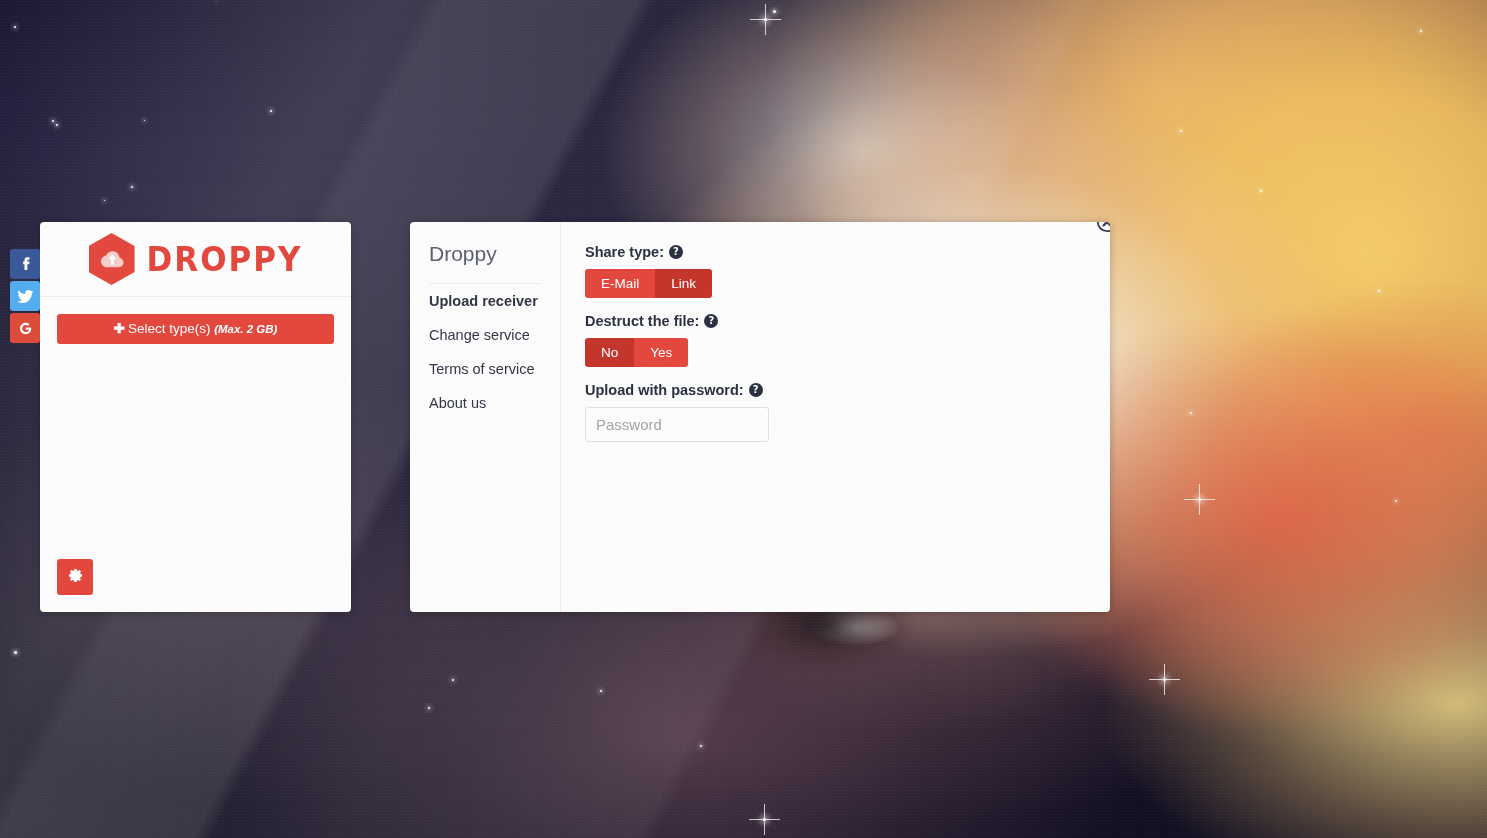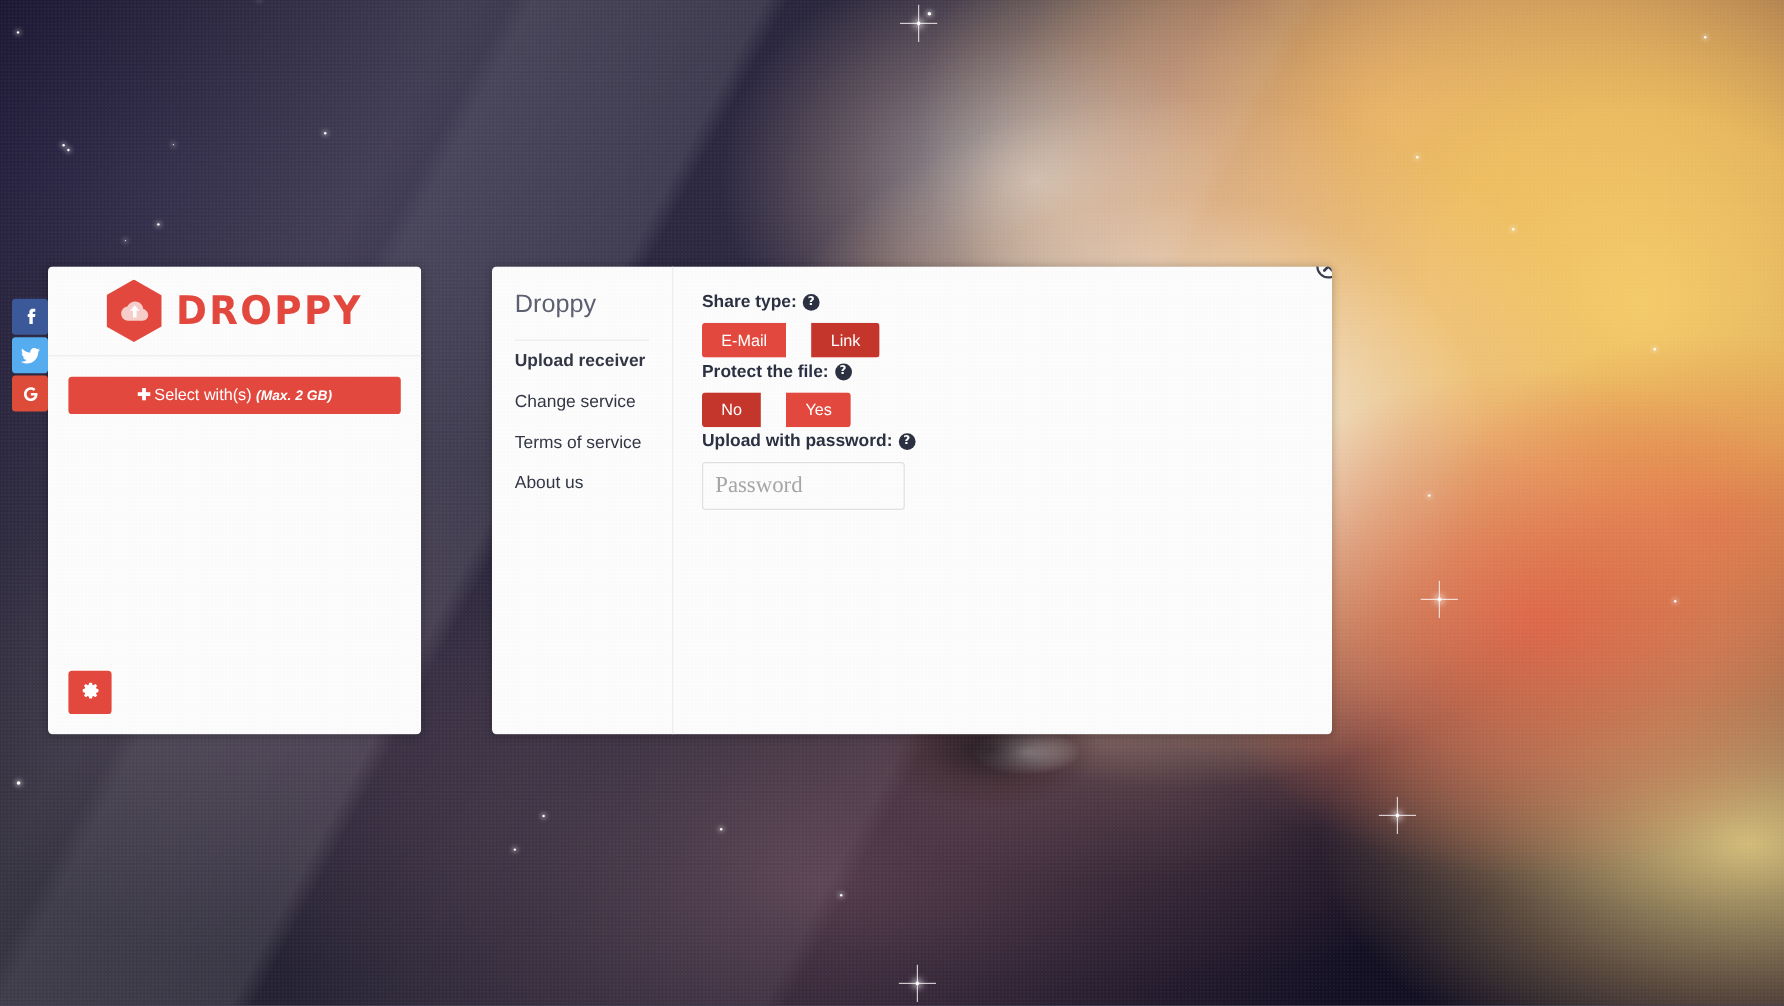--- a/index.html
+++ b/index.html
@@ -255,41 +255,40 @@
     font-weight: bold;
     align-items: center; justify-content: center;
     cursor: pointer;
     line-height: 1;
     font-family: "DejaVu Sans", sans-serif;
   }
   .toggle-group {
     display: inline-flex;
     border-radius: 3px;
     overflow: hidden;
-    margin-bottom: 4px;
-    gap: 21px;
+    margin-bottom: 15px;
   }
   .toggle-btn {
     border: none;
     color: #fff;
     font-size: 13.5px;
     font-family: "Liberation Sans", sans-serif;
     padding: 7px 16px;
     cursor: pointer;
   }
   .toggle-btn.on  { background: #e2483d; }
   .toggle-btn.off { background: #c4352c; }
 
   #password-input {
-    width: 169px;
+    width: 184px;
     border: 1px solid #e0e0e0;
     border-radius: 3px;
     padding: 8px 10px;
-    font-size: 19px;
-    font-family: Liberation Serif, serif;
+    font-size: 15px;
+    font-family: Liberation Sans, sans-serif;
     background: transparent;
     color: #444;
     outline: none;
   }
   #password-input::placeholder { color: #a5a5a5; }
   #password-hint {
     font-size: 11.5px;
     font-style: italic;
     color: #2c3142;
     margin-top: 7px;
@@ -380,21 +379,21 @@
       <svg width="26" height="22" viewBox="0 0 26 22">
         <path fill="#f6cdc9" d="M20.4 9.4C20.1 5.9 17.2 3.2 13.6 3.2c-2.9 0-5.4 1.8-6.4 4.3C4.3 7.9 2 10.4 2 13.4c0 3.2 2.6 5.8 5.8 5.8h12c2.6 0 4.7-2.1 4.7-4.7 0-2.5-1.9-4.5-4.1-5.1z"></path>
         <path fill="#ffffff" d="M13.3 6.3l4 4.6h-2.5v5.6h-3v-5.6H9.3z"></path>
       </svg>
     </div>
     <div class="wordmark">DROPPY</div>
   </div>
 
   <div id="upload-body">
     <button class="btn-red" id="select-files-button">
-      <span class="plus-glyph">✚</span><span>Select with(s)</span>
+      <span class="plus-glyph">✚</span><span>Select type(s)</span>
       <span class="select-note">(Max. 2 GB)</span>
     </button>
 
   </div>
 
   <div id="upload-footer">
     <button id="settings-gear-button">
       <span>
         <svg width="15" height="15" viewBox="0 0 16 16" fill="#ffffff">
           <path d="M8 5.3A2.7 2.7 0 1 0 8 10.7 2.7 2.7 0 1 0 8 5.3zM8 9.3A1.3 1.3 0 1 1 8 6.7 1.3 1.3 0 1 1 8 9.3z"></path>
@@ -431,21 +430,21 @@
       <span>Share type:</span>
       <span class="help-icon">?</span>
     </div>
     <div class="toggle-group">
       <button class="toggle-btn on">E-Mail</button>
       <button class="toggle-btn off">Link</button>
     </div>
 
     
     <div class="field-label">
-      <span>Protect the file:</span>
+      <span>Destruct the file:</span>
       <span class="help-icon">?</span>
     </div>
     <div class="toggle-group">
       <button class="toggle-btn off">No</button>
       <button class="toggle-btn on">Yes</button>
     </div>
 
     
     <div class="field-label">
       <span>Upload with password:</span>

